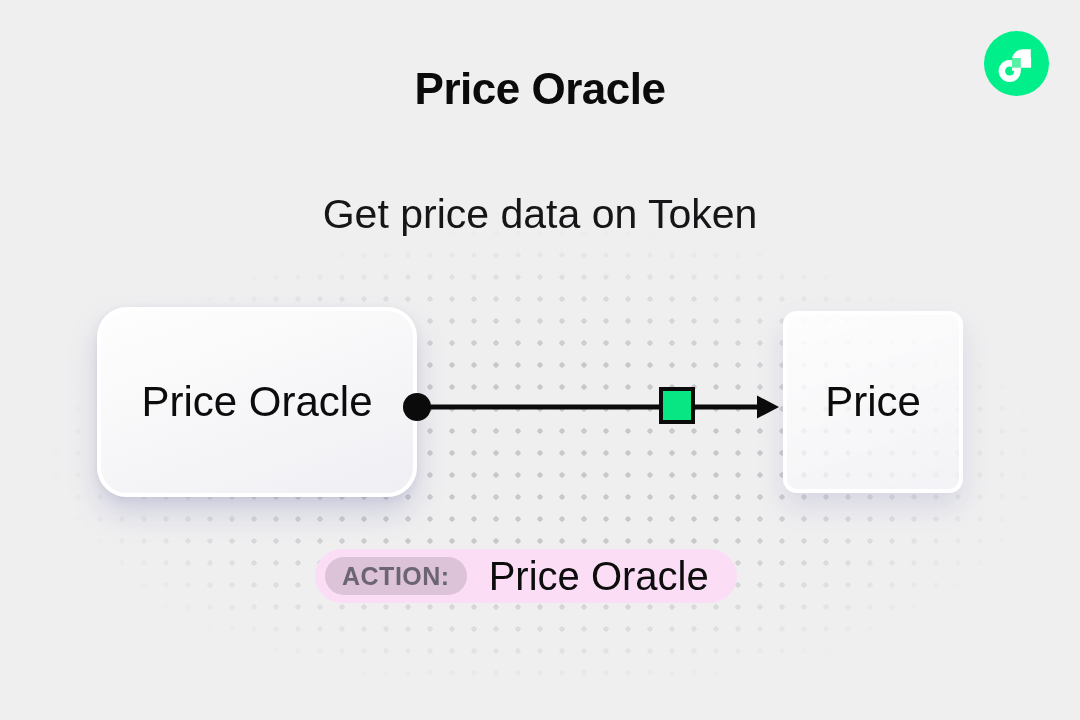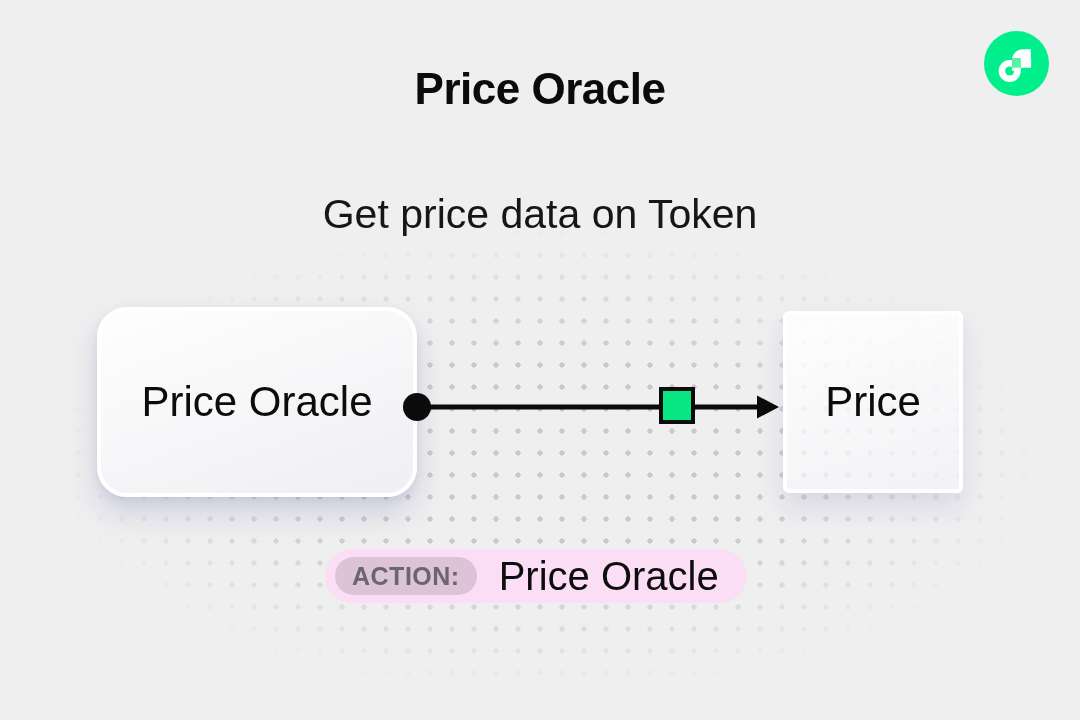--- a/index.html
+++ b/index.html
@@ -37,32 +37,32 @@
     position:absolute; z-index:2;
     display:flex; align-items:center; justify-content:center;
     border:4px solid #ffffff;
     box-shadow: 0 16px 28px rgba(125,125,180,0.28), 0 3px 8px rgba(125,125,160,0.12);
   }
   .node-source {
     left:97px; top:307px; width:320px; height:190px; border-radius:30px;
     background: linear-gradient(160deg, #fefefe 0%, #f6f6f8 55%, #efeff4 100%);
   }
   .node-target {
-    left:783px; top:311px; width:180px; height:182px; border-radius:6px;
+    left:783px; top:311px; width:180px; height:182px; border-radius:14px;
     background: linear-gradient(160deg, rgba(255,255,255,0.88) 0%, rgba(246,246,251,0.55) 100%);
     border-color: rgba(255,255,255,0.95);
     box-shadow: 0 14px 26px rgba(125,125,180,0.20);
   }
   .node-label {
     font-size:42px; line-height:1.27; font-weight:400; color:#0c0c0d;
     text-align:center; max-width:235px;
   }
   .connector { position:absolute; left:396px; top:378px; z-index:3; }
   .action-badge {
-    position:absolute; left:325px; top:549px; height:54px; z-index:2;
+    position:absolute; left:315px; top:549px; height:54px; z-index:2;
     display:inline-flex; align-items:center;
     padding:0 28px 0 10px;
     background:#fbddf6; border-radius:27px;
   }
   .action-pill {
     display:flex; align-items:center; height:38px;
     padding:0 17px; border-radius:19px;
     background:#dcc3d7;
     font-size:25px; font-weight:700; letter-spacing:0.5px; color:#6b6472;
   }

